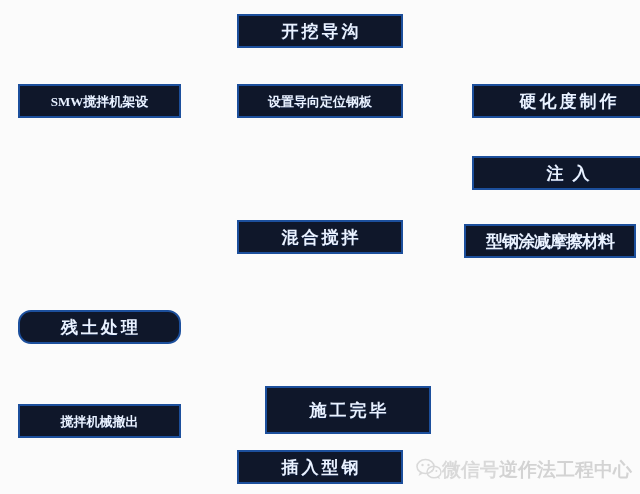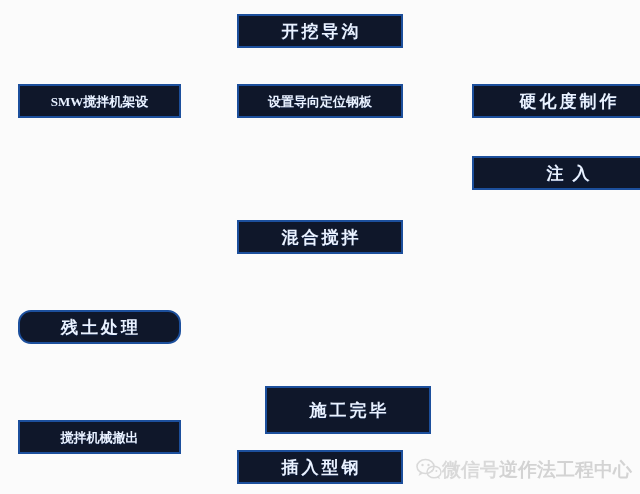--- a/index.html
+++ b/index.html
@@ -68,21 +68,21 @@
   
   .r1 { top: 14px;  height: 34px; }
   .r2 { top: 84px;  height: 34px; }
   .r3 { top: 156px; height: 34px; }
   .r4 { top: 220px; height: 34px; }
   .r5 { top: 310px; height: 34px; }
   .r6 { top: 386px; height: 48px; margin-left: 28px; }
   .r7 { top: 450px; height: 34px; }
   .r-right3 { top: 224px; height: 34px; }
   .r-left-b1 { top: 310px; height: 34px; border-radius: 13px; }
-  .r-left-b2 { top: 420px; height: 34px; }
+  .r-left-b2 { top: 404px; height: 34px; }
 
   
   #watermark {
     position: absolute;
     left: 416px;
     top: 449px;
     width: 222px;
     height: 40px;
     display: flex;
     align-items: center;
@@ -130,20 +130,21 @@
 
 
   <div class="node col-mid r6">施工完毕</div>
 
   <div class="node col-mid r7">插入型钢</div>
 
   <div class="node col-right r2">硬化度制作</div>
 
   <div class="node col-right r3 wide">注入</div>
 
+  <div class="node col-right-wide r-right3 vtight">型钢涂减摩擦材料</div>
 
 </div>
 
 <div id="watermark">
   <span class="wm-logo">
     <svg width="26" height="22" viewBox="0 0 26 22" xmlns="http://www.w3.org/2000/svg">
       <ellipse cx="9.5" cy="8.5" rx="8.5" ry="7" fill="none" stroke="#8d8d8d" stroke-width="1.6"></ellipse>
       <path d="M4 14 L2.5 18 L6.5 15.8 Z" fill="#8d8d8d"></path>
       <circle cx="6.5" cy="7" r="1.2" fill="#8d8d8d"></circle>
       <circle cx="12.5" cy="7" r="1.2" fill="#8d8d8d"></circle>

